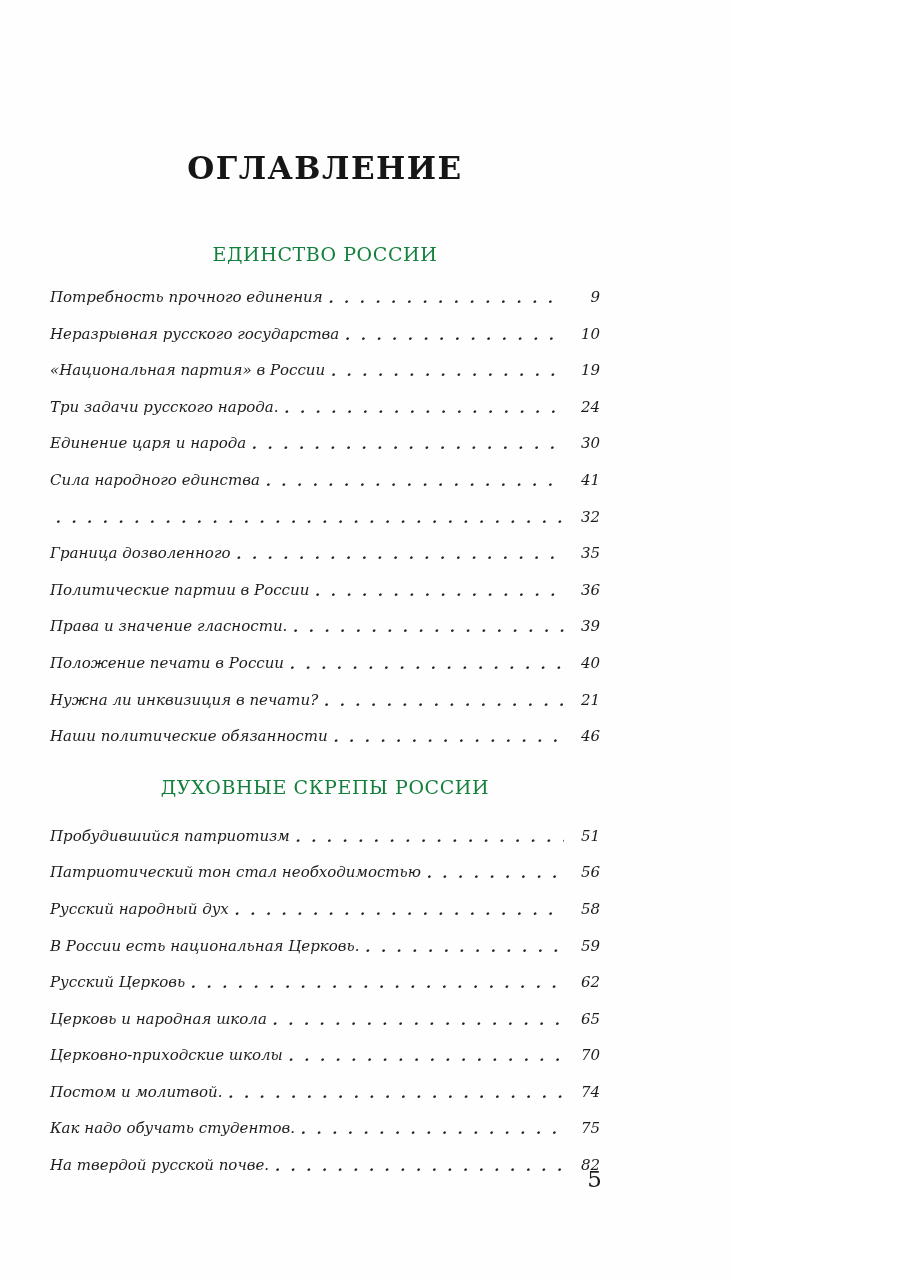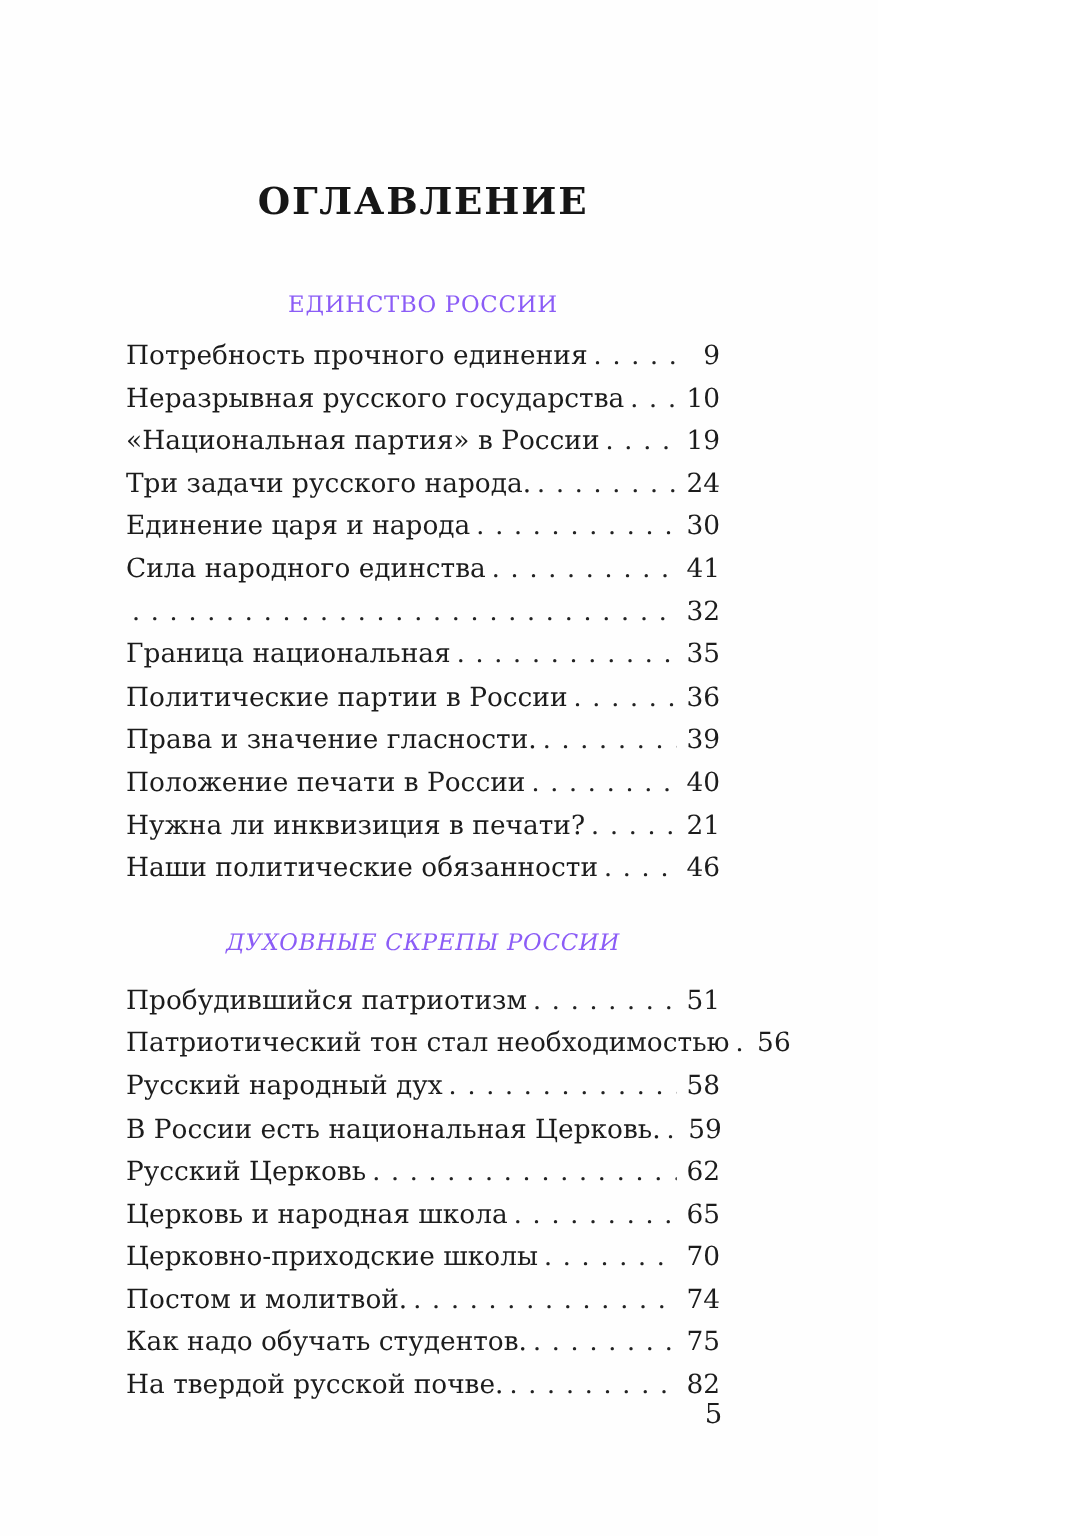--- a/index.html
+++ b/index.html
@@ -13,61 +13,61 @@
     overflow: hidden;
   }
   .page {
     position: relative;
     width: 732px;
     height: 1280px;
     background: #fefefe;
     color: #1c1c1c;
     font-family: "DejaVu Serif", "Liberation Serif", serif;
     box-sizing: border-box;
-    padding: 150px 132px 0 105px;
+    padding: 150px 132px 0 50px;
   }
   .toc-title {
     text-align: center;
     font-size: 31px;
     font-weight: 700;
     letter-spacing: 1.5px;
     margin: 0 0 0 0;
     color: #161616;
   }
   .section {
     margin-top: 0;
   }
   .section-heading {
     text-align: center;
     font-size: 19px;
     font-weight: 400;
     letter-spacing: 0.6px;
-    color: #8b5cf6;
+    color: #15803d;
     margin: 0;
   }
   .section-1 .section-heading {
     margin-top: 57px;
     margin-bottom: 14px;
   }
   .section-2 .section-heading {
-    margin-top: 33px;
+    margin-top: 21px;
     margin-bottom: 20px;
-    font-style: italic;
   }
   .entries {
     margin: 0;
     padding: 0;
     list-style: none;
   }
   .entry {
     display: flex;
-    align-items: flex-end;
-    font-size: 22px;
+    align-items: center;
+    font-size: 15px;
     line-height: 34.6px;
     white-space: nowrap;
+    font-style: italic;
   }
   .entry-title {
     flex: 0 0 auto;
   }
   .leader {
     flex: 1 1 auto;
     overflow: hidden;
     margin: 0 8px 0 5px;
     min-width: 10px;
   }
@@ -128,21 +128,21 @@
       <li class="entry">
         <span class="entry-title">Сила народного единства</span>
         <span class="leader"></span>
         <span class="entry-page">41</span>
       </li>
       <li class="entry">
         <span class="leader"></span>
         <span class="entry-page">32</span>
       </li>
       <li class="entry">
-        <span class="entry-title">Граница национальная</span>
+        <span class="entry-title">Граница дозволенного</span>
         <span class="leader"></span>
         <span class="entry-page">35</span>
       </li>
       <li class="entry">
         <span class="entry-title">Политические партии в России</span>
         <span class="leader"></span>
         <span class="entry-page">36</span>
       </li>
       <li class="entry">
         <span class="entry-title">Права и значение гласности.</span>

